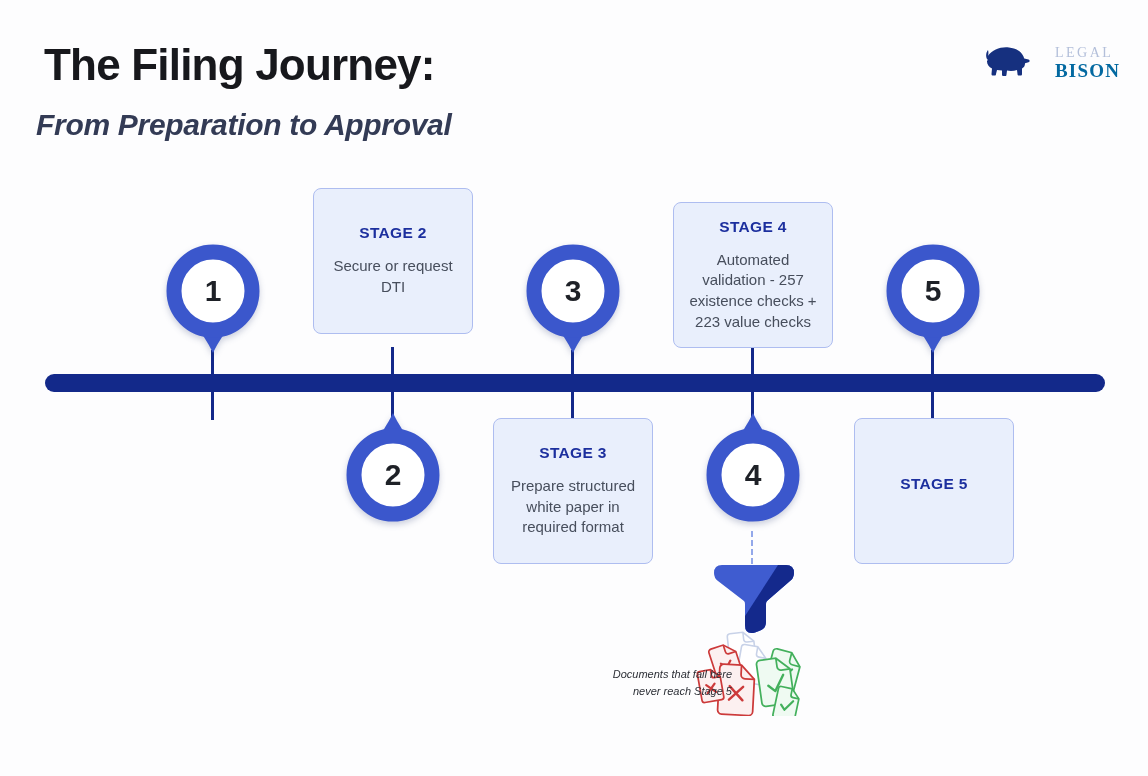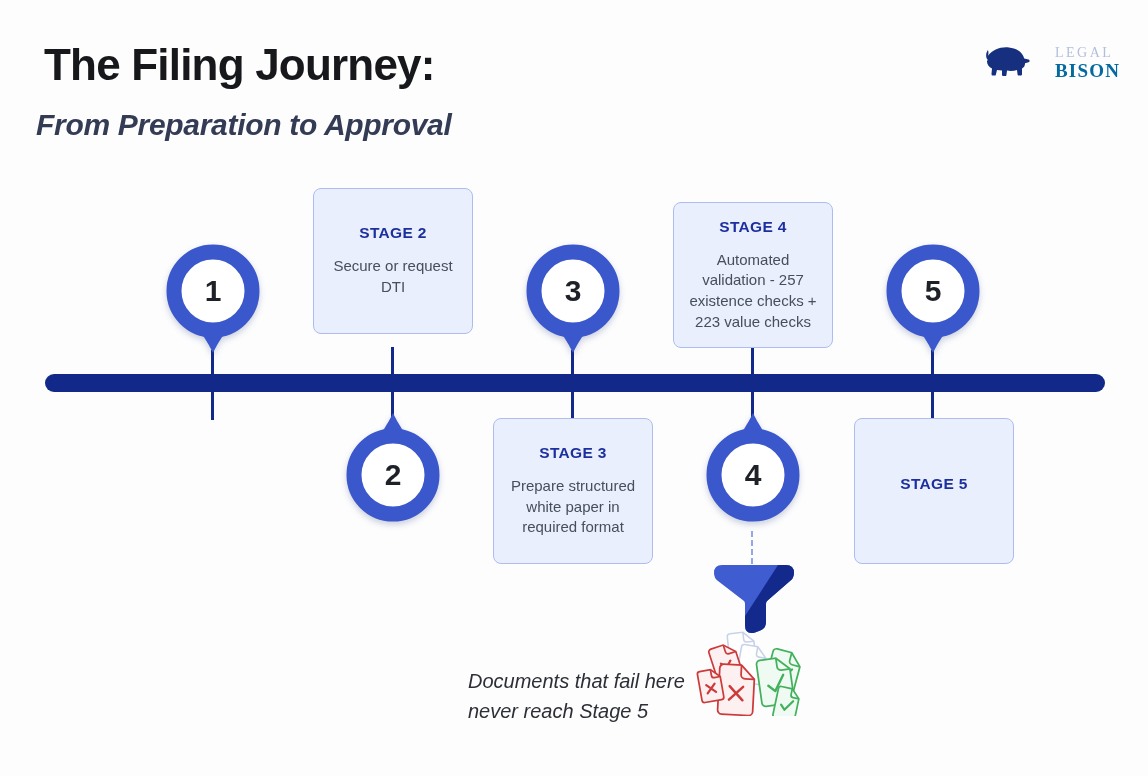--- a/index.html
+++ b/index.html
@@ -71,21 +71,21 @@
   }
   .stage-desc{
     font-size:15px;color:#474e5c;line-height:1.38;
   }
 
   
   .funnel{position:absolute;left:714px;top:565px;}
   .docs{position:absolute;left:692px;top:628px;}
   .funnel-caption{
     position:absolute;left:468px;top:666px;width:264px;
-    text-align:left;font-style:italic;font-size:20px;
+    text-align:right;font-style:italic;font-size:11px;
     color:#2c2f36;line-height:1.5;
   }
   .funnel-caption span{display:block;}
 </style>
 </head>
 <body>
 
 <div class="canvas">
 
   <div class="title">The Filing Journey:</div>

